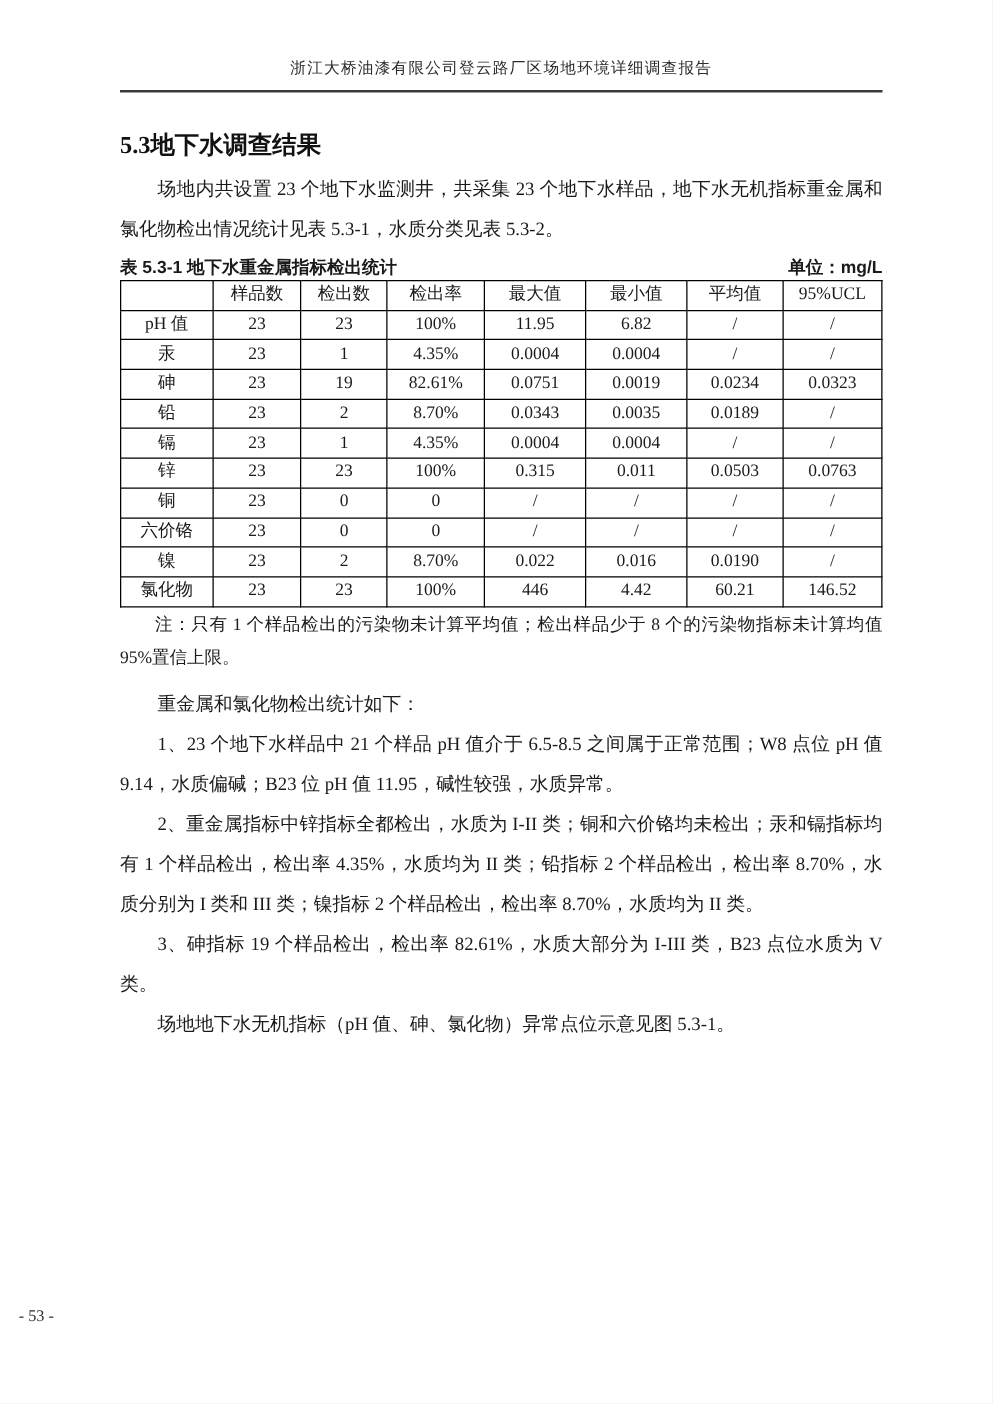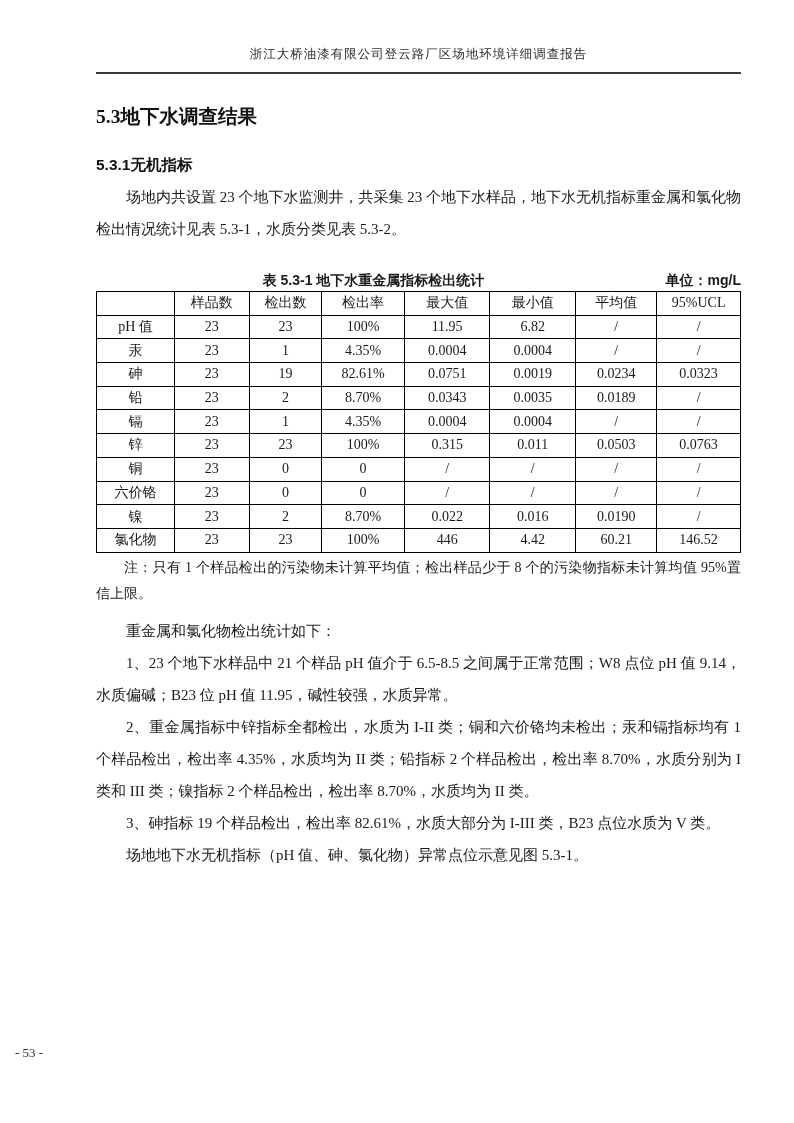--- a/index.html
+++ b/index.html
@@ -8,21 +8,21 @@
     width: 794px;
     height: 1123px;
     margin: 0 auto;
     background: #ffffff;
     position: relative;
     outline: 1px solid #d8d8d8;
     font-family: "Liberation Serif", "DejaVu Serif", serif;
     color: #1a1a1a;
     overflow: hidden;
   }
-  .content { padding: 46px 53px 0 96px; }
+  .content { padding: 46px 88px 0 96px; }
 
   .doc-header {
     text-align: center;
     font-size: 12.5px;
     line-height: 16px;
     color: #2b2b2b;
     letter-spacing: 1px;
   }
   .doc-header-rule {
     margin-top: 10px;
@@ -48,23 +48,23 @@
 
   p.body-par {
     font-size: 15px;
     line-height: 32px;
     text-align: justify;
     text-indent: 2em;
   }
   .intro { margin-top: 6px; }
 
   .table-caption-row {
-    margin-top: 24px;
+    margin-top: 2px;
     position: relative;
-    text-align: center;
+    text-align: left;
     font-family: "Liberation Sans", "DejaVu Sans", sans-serif;
     font-weight: bold;
     font-size: 14px;
     line-height: 22px;
   }
   .table-caption-row .cap { display: inline-block; margin-right: 90px; }
   .table-caption-row .unit {
     position: absolute; right: 0; top: 0;
     font-weight: bold;
   }
@@ -106,21 +106,20 @@
 </head>
 <body>
 
 <div class="page">
   <div class="content">
 
     <div class="doc-header">浙江大桥油漆有限公司登云路厂区场地环境详细调查报告</div>
     <div class="doc-header-rule"></div>
 
     <h1 class="sec-title">5.3地下水调查结果</h1>
-    <h2 class="subsec-title">5.3.1无机指标</h2>
 
     <p class="body-par intro">场地内共设置 23 个地下水监测井，共采集 23 个地下水样品，地下水无机指标重金属和氯化物检出情况统计见表 5.3-1，水质分类见表 5.3-2。</p>
 
     <div class="table-caption-row">
       <span class="cap">表 5.3-1  地下水重金属指标检出统计</span>
       <span class="unit">单位：mg/L</span>
     </div>
 
     <table class="stat-table">
       <colgroup>

